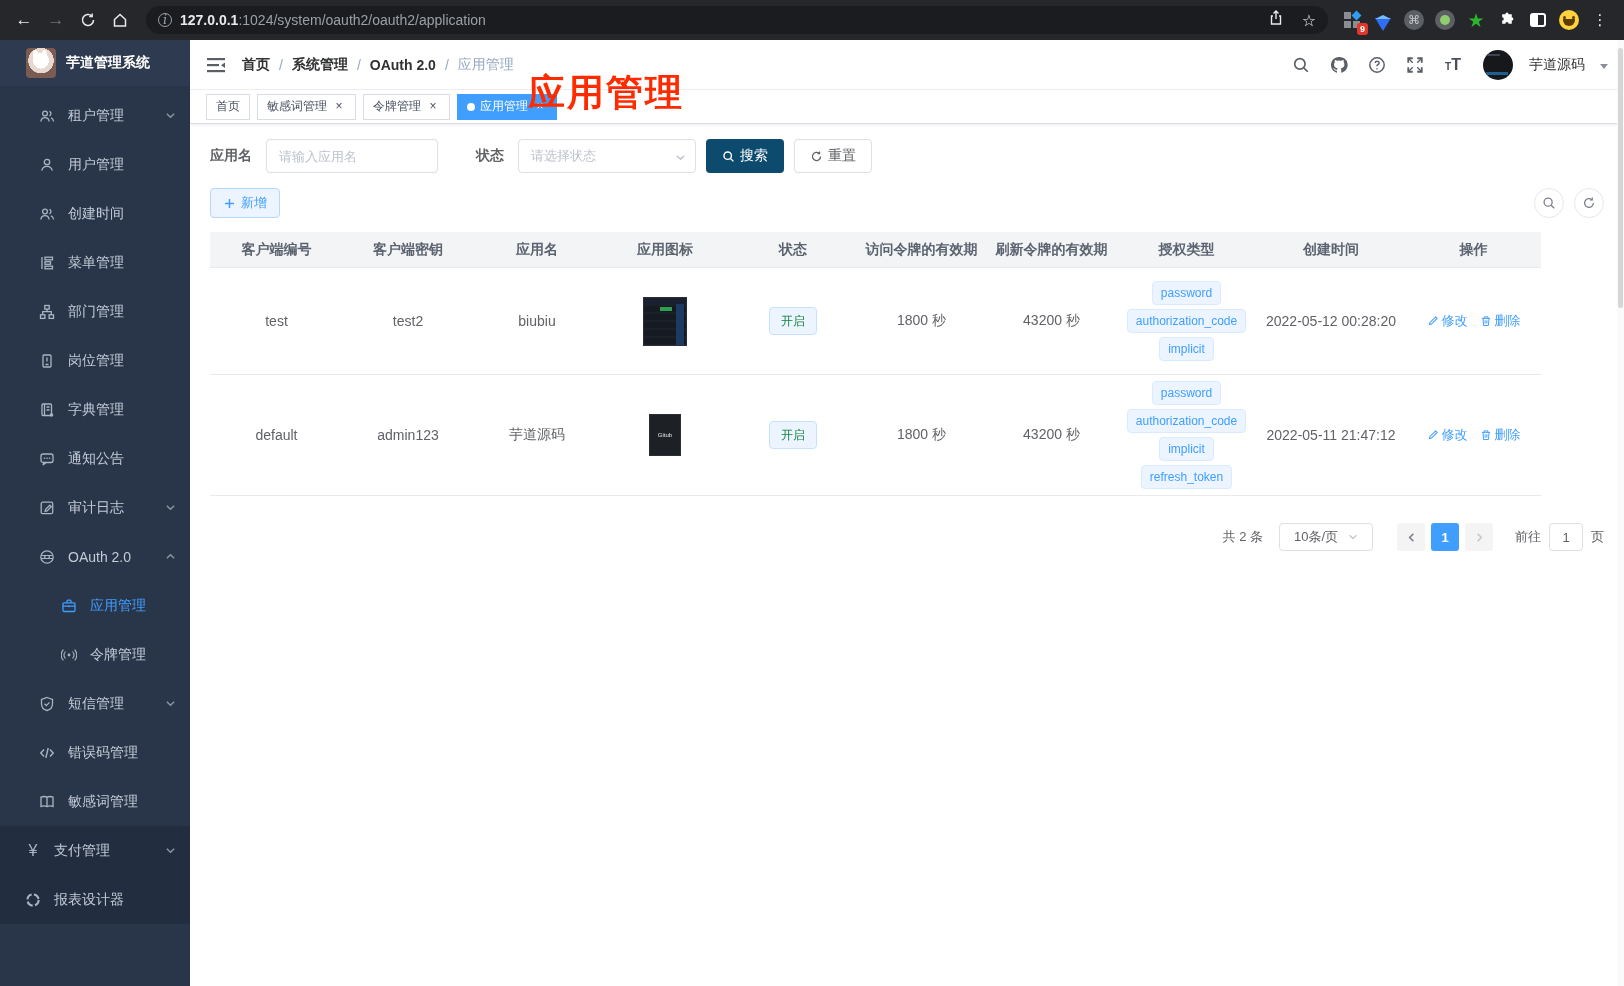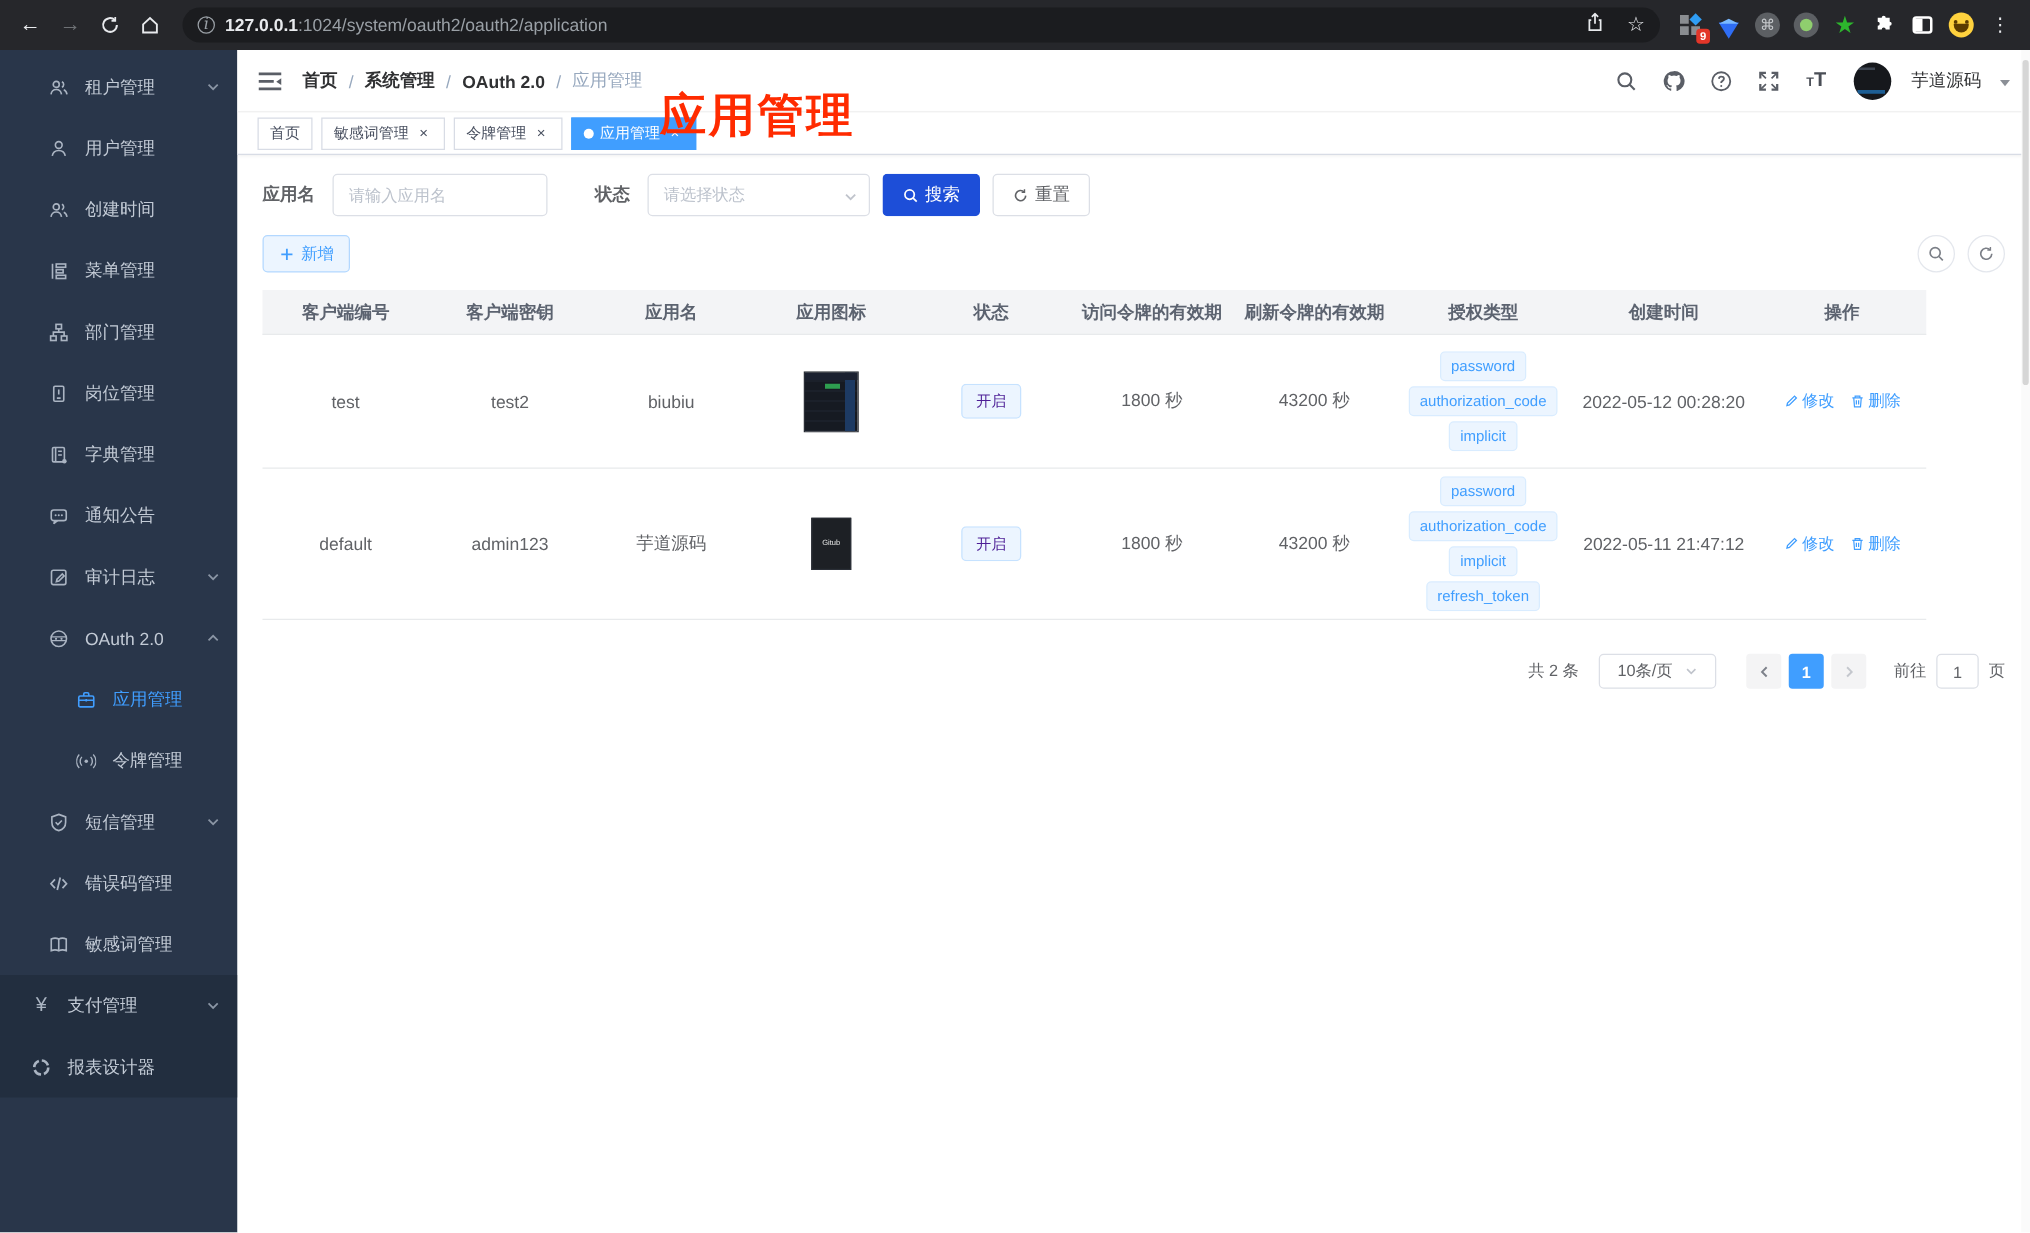--- a/index.html
+++ b/index.html
@@ -87,21 +87,21 @@
   .filter-row { display:flex; align-items:center; margin-top:2px; }
   .f-label { font-size:14px; color:#606266; font-weight:bold; margin-right:14px; }
   .f-input { width:172px; height:34px; border:1px solid #dcdfe6; border-radius:4px; padding:0 12px; font-size:13px; color:#606266; outline:none; }
   .f-input::placeholder { color:#bcc2cc; }
   .f-select { width:178px; height:34px; border:1px solid #dcdfe6; border-radius:4px; padding:0 26px 0 12px; display:flex; align-items:center; font-size:13px; color:#bcc2cc; position:relative; margin-right:10px; cursor:pointer;}
   .f-select .sel-arrow { position:absolute; right:9px; top:12px; color:#c0c4cc; display:flex;}
   .f-select .sel-arrow svg{ width:11px; height:11px; }
   .gap28 { width:38px; }
   .btn { height:34px; border-radius:4px; font-size:14px; display:inline-flex; align-items:center; justify-content:center; gap:5px; cursor:pointer; border:1px solid transparent; padding:0 15px; }
   .btn svg { width:13px; height:13px; }
-  .btn-primary { background:#1d4ed8; color:#fff;font-family:Liberation Serif, serif; }
+  .btn-primary { background:#0c4a6e; color:#fff;font-family:Liberation Serif, serif; }
   .btn-plain { background:#fff; color:#606266; border-color:#dcdfe6; margin-left:10px; }
   .btn-add { height:30px; background:#ecf5ff; color:#409eff; border-color:#b3d8ff; font-size:13px; padding:0 12px; }
 
   .toolbar-row { display:flex; align-items:center; margin-top:15px; }
   .tool-circles { margin-left:auto; display:flex; gap:10px; }
   .circle-btn { width:30px; height:30px; border-radius:50%; border:1px solid #e4e7ed; background:#fff; color:#7b7f87; display:flex; align-items:center; justify-content:center; cursor:pointer; }
   .circle-btn svg { width:14px; height:14px; }
 
   
   .table { margin-top:14px; width:1331px; font-size:14px; color:#606266; }
@@ -114,21 +114,21 @@
   .tcell:nth-child(7){width:131px;} .tcell:nth-child(8){width:139px;}
   .tcell:nth-child(9){width:150px;} .tcell:nth-child(10){width:135px;}
   .row-1 { height:107px; } .row-2 { height:121px; }
   .thumb { background:#14171d; border:1px solid #2a2e36; }
   .thumb.t1 { width:44px; height:49px; background:
       linear-gradient(#1a2030 0 6px, transparent 6px) ,
       linear-gradient(90deg, transparent 0 32px, #1d3a63 32px 40px, transparent 40px),
       repeating-linear-gradient(#161a22 0 6px, #1b202a 6px 8px); position:relative;}
   .thumb.t1:after{ content:""; position:absolute; left:16px; top:9px; width:12px; height:4px; background:#2e9e4f; }
   .thumb.t2 { width:32px; height:42px; display:flex; align-items:center; justify-content:center; color:#e8e8e8; font-size:6px; background:#1d2025; }
-  .status-tag { background:#ecf5ff; border:1px solid #c6e2ff; color:#4c1d95; font-size:12px; border-radius:4px; padding:7px 11px; line-height:1; }
+  .status-tag { background:#ecf5ff; border:1px solid #c6e2ff; color:#15803d; font-size:12px; border-radius:4px; padding:7px 11px; line-height:1; }
   .grants { display:flex; flex-direction:column; align-items:center; gap:4px; }
   .grant-tag { background:#ecf5ff; border:1px solid #d9ecff; color:#409eff; font-size:12px; border-radius:4px; height:24px; line-height:22px; padding:0 8px; max-width:131px; white-space:nowrap; overflow:hidden; }
   .op-link { color:#409eff; font-size:13px; display:inline-flex; align-items:center; gap:3px; cursor:pointer; }
   .op-link svg { width:12px; height:12px; }
   .op-link + .op-link { margin-left:12px; }
 
   
   .pagination { display:flex; align-items:center; justify-content:flex-end; margin-top:27px; gap:0; font-size:13px; color:#606266; }
   .pg-total { margin-right:16px; }
   .pg-size { width:94px; height:28px; border:1px solid #dcdfe6; border-radius:4px; display:flex; align-items:center; justify-content:center; gap:10px; color:#606266; position:relative; cursor:pointer; margin-right:18px;}
@@ -211,20 +211,24 @@
     <div class="ext">
         <span class="dots3">⋮</span>
       </div>
   </div>
 </div>
 
 <div class="app">
   <div class="annotation">应用管理</div>
 
   <aside class="sidebar">
+    <div class="logo-row">
+      <div class="logo-img"></div>
+      <div class="logo-title">芋道管理系统</div>
+    </div>
     <nav class="side-menu">
         <div class="side-item">
           <span class="s-icon">
             <svg viewBox="0 0 16 16" fill="none" stroke="currentColor" stroke-width="1.3">
               <circle cx="6" cy="5.5" r="2.4"></circle>
               <path d="M1.8 13.5c.4-2.7 2.2-3.9 4.2-3.9s3.8 1.2 4.2 3.9"></path>
               <path d="M10.5 3.4a2.4 2.4 0 0 1 0 4.4M12 9.8c1.4.5 2.3 1.7 2.6 3.7"></path>
             </svg>
           </span>
           <span class="s-label">租户管理</span>

